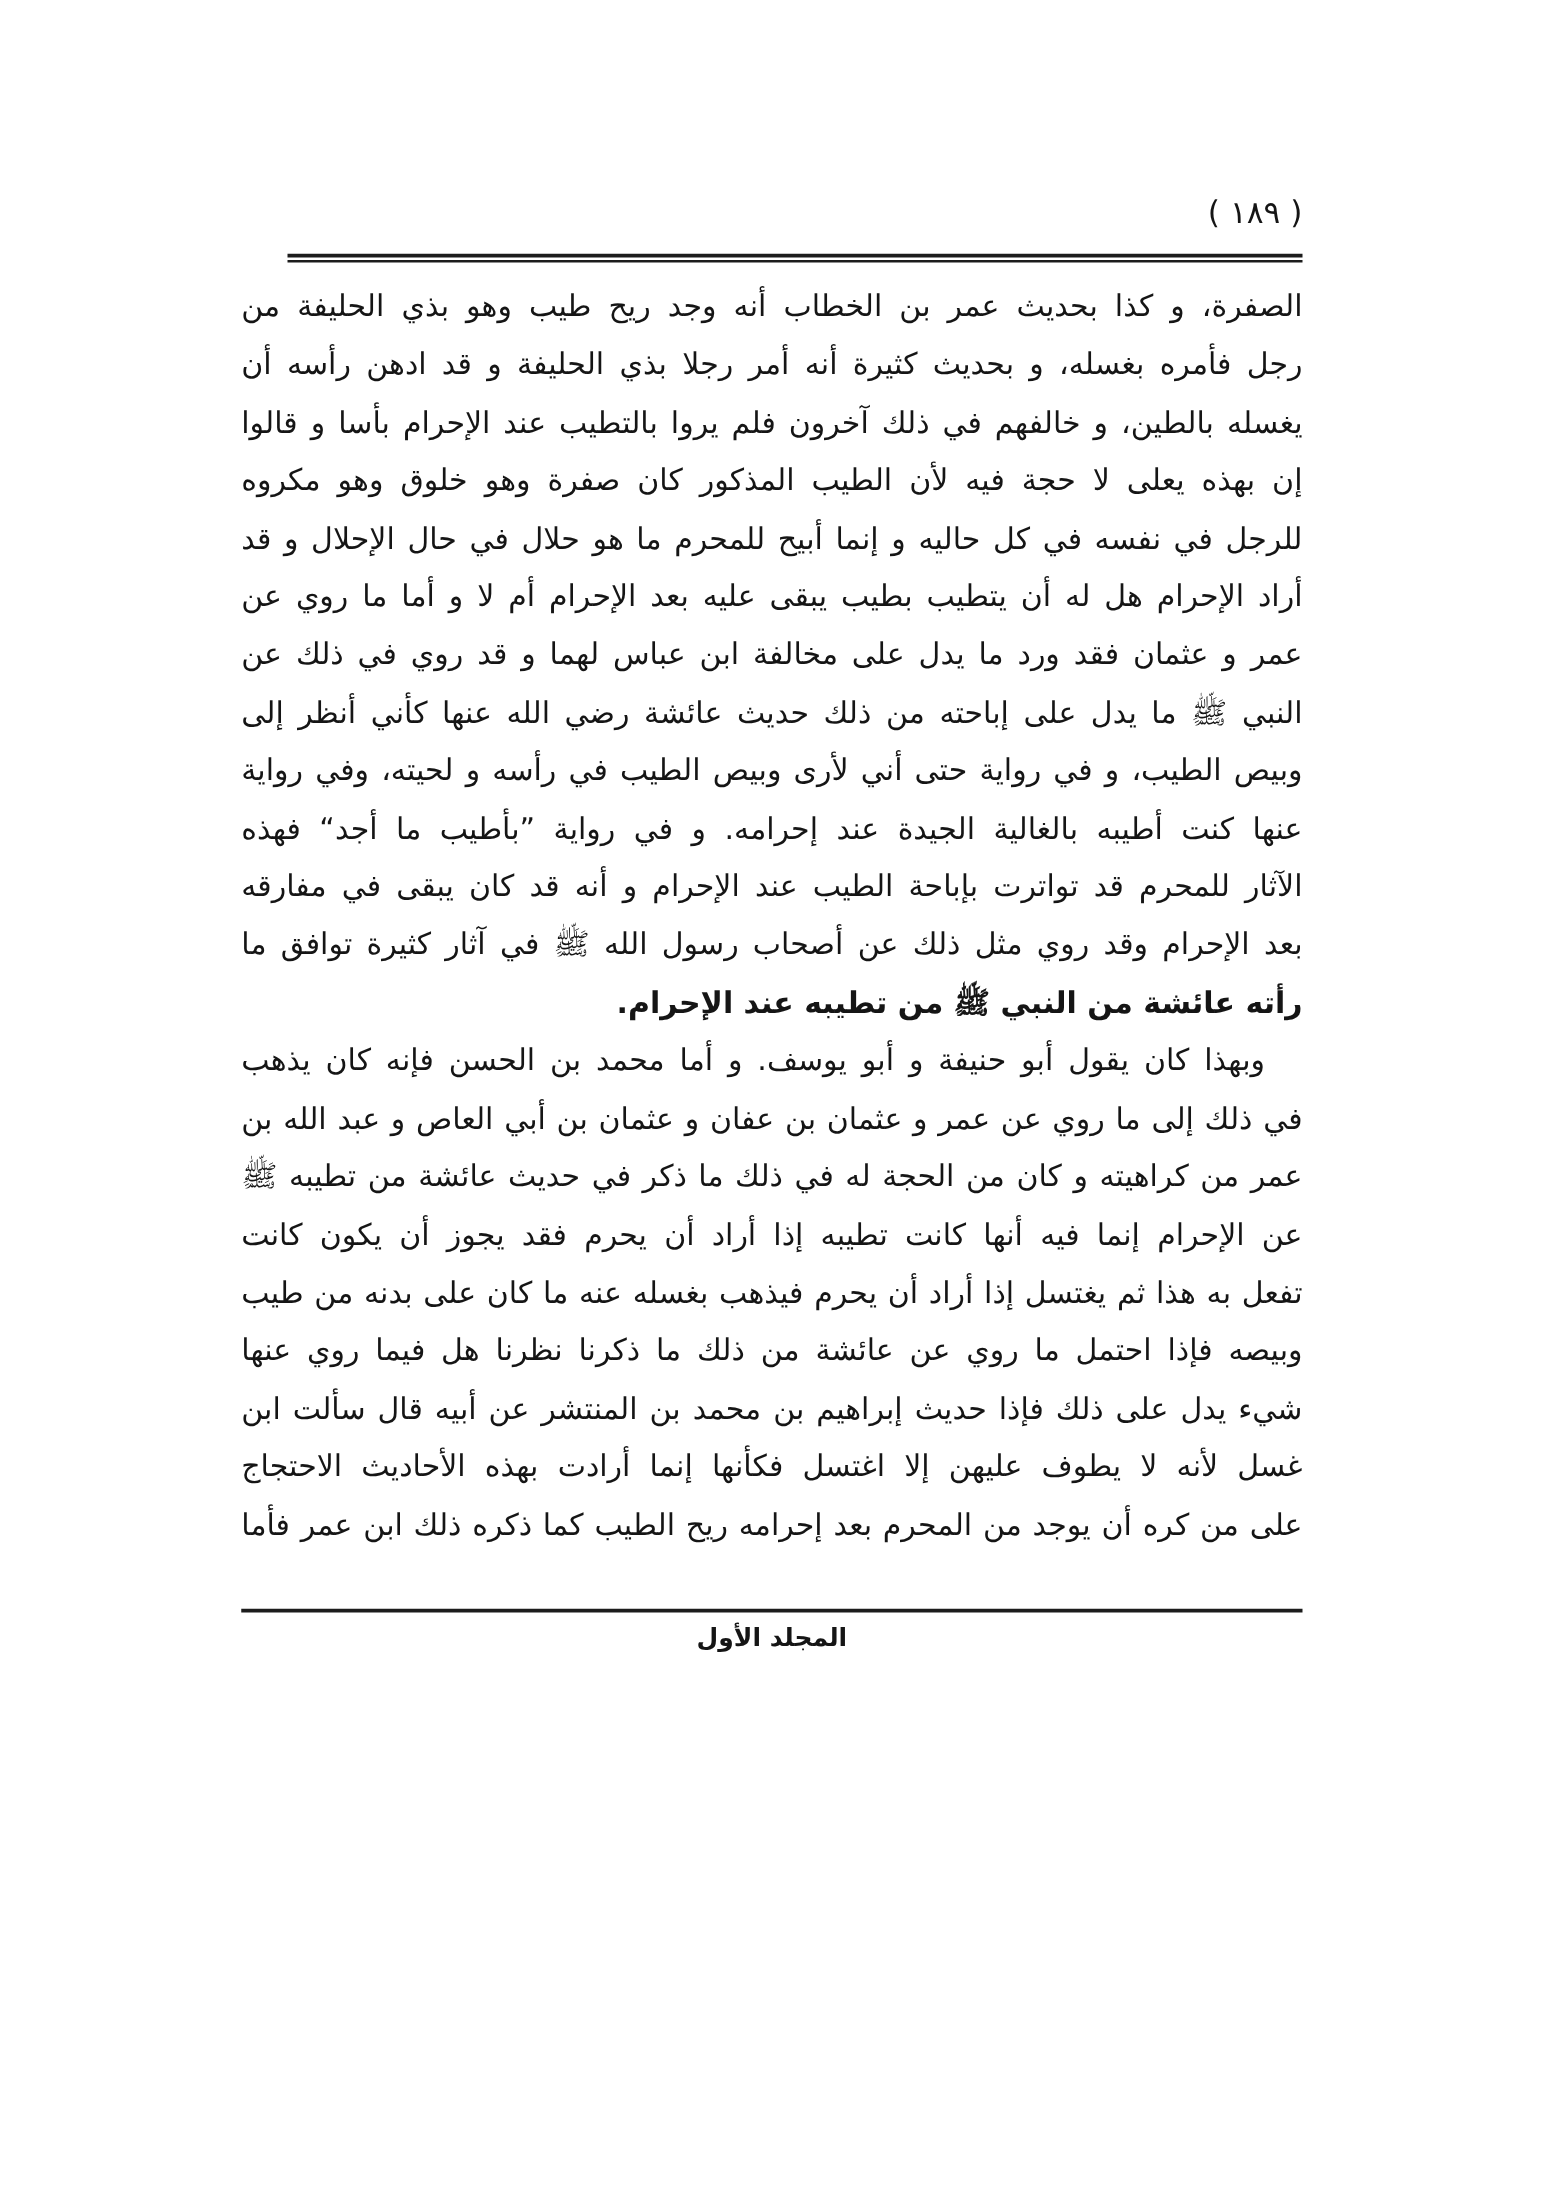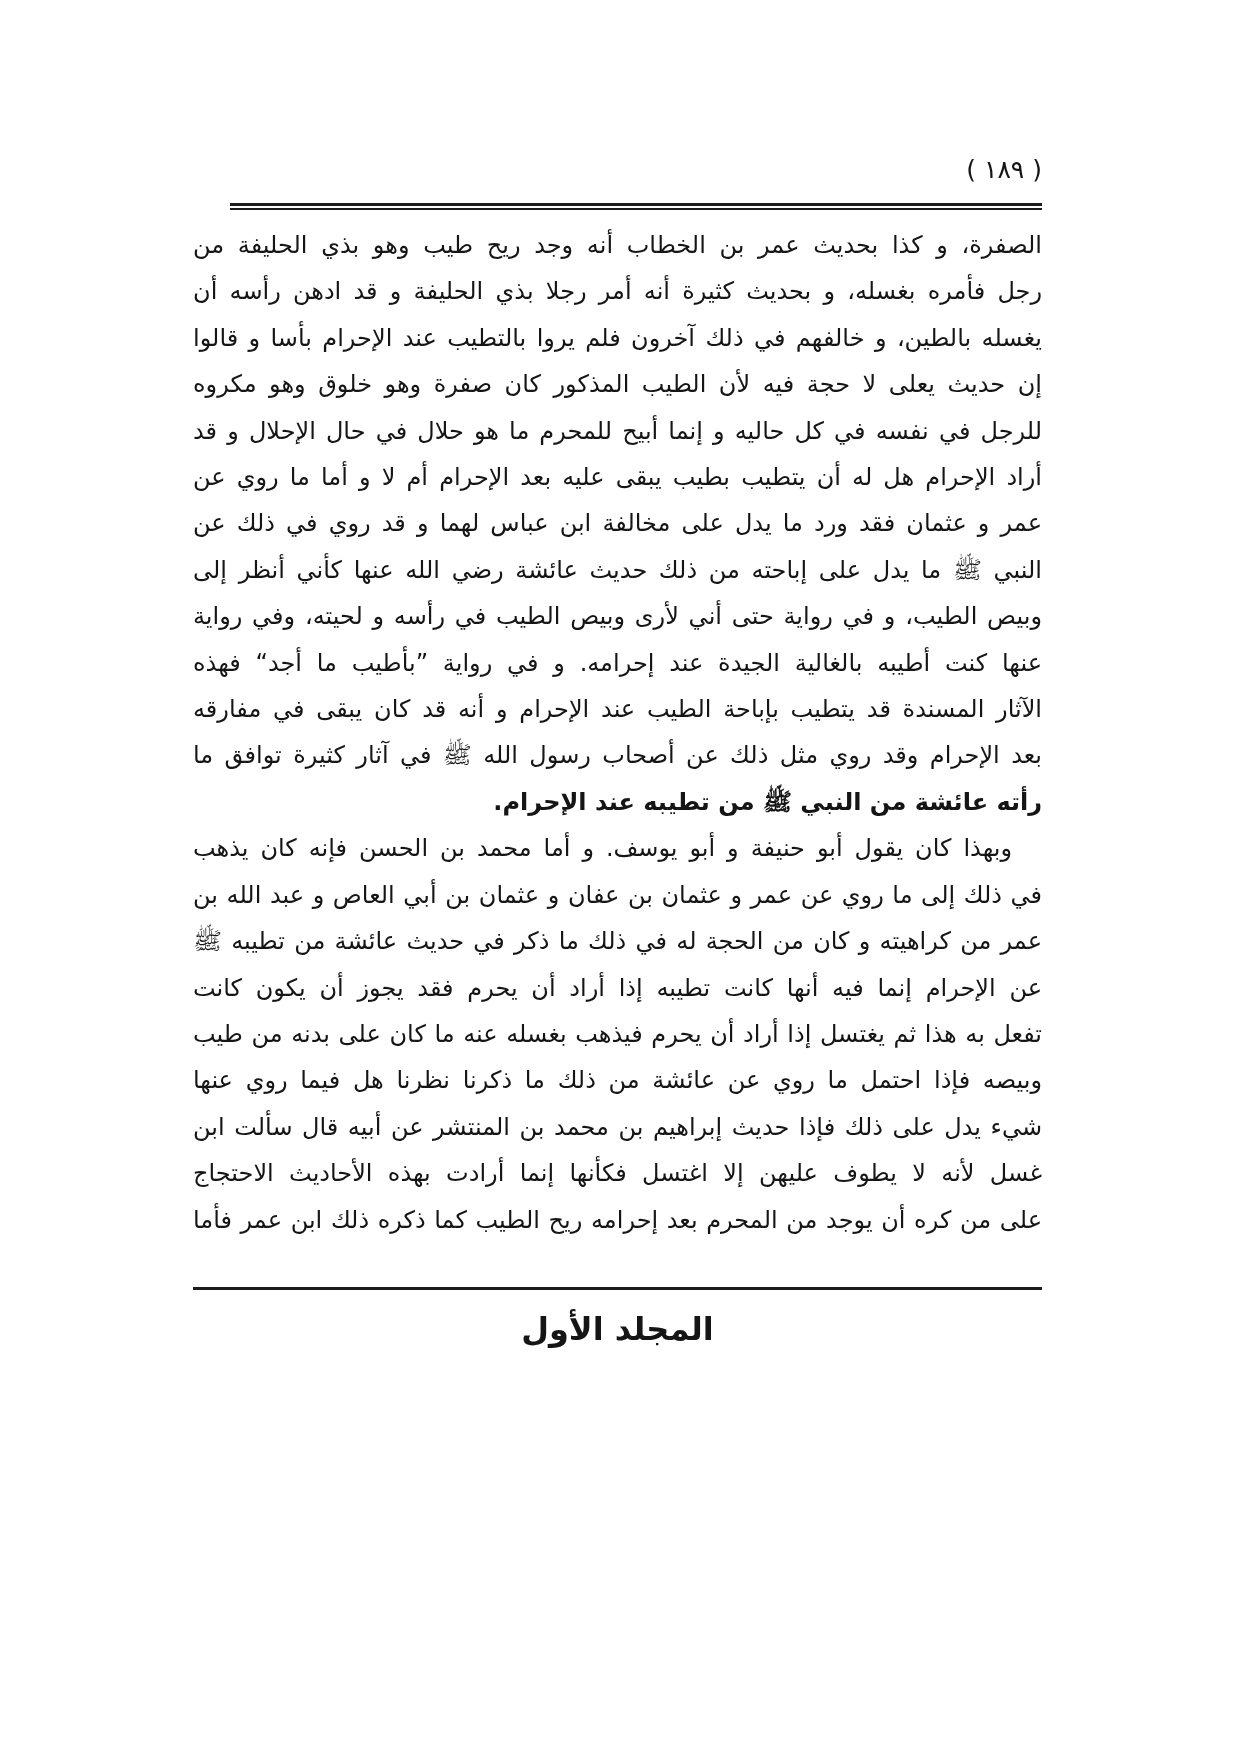--- a/index.html
+++ b/index.html
@@ -68,51 +68,51 @@
   }
   .line.indent {
     padding-right: 30px;
   }
   
   .footer-rule {
     margin-top: 44px;
     border-top: 3px solid #1c1c1c;
   }
   .footer-label {
-    margin-top: 20px;
+    margin-top: 8px;
     text-align: center;
     font-weight: bold;
-    font-size: 32px;
+    font-size: 20px;
     direction: rtl;
   }
 </style>
 </head>
 <body>
 
 <div class="page">
   <div class="content">
 
     <div class="header-row">
       <div class="page-number">( ١٨٩ )</div>
     </div>
     <div class="header-rule"></div>
 
     <div class="body-text">
       <div>
         <div class="line">الصفرة، و كذا بحديث عمر بن الخطاب أنه وجد ريح طيب وهو بذي الحليفة من</div>
         <div class="line">رجل فأمره بغسله، و بحديث كثيرة أنه أمر رجلا بذي الحليفة و قد ادهن رأسه أن</div>
         <div class="line">يغسله بالطين، و خالفهم في ذلك آخرون فلم يروا بالتطيب عند الإحرام بأسا و قالوا</div>
-        <div class="line">إن حديث يعلى لا حجة فيه لأن الطيب المذكور كان صفرة وهو خلوق وهو مكروه</div>
+        <div class="line">إن بهذه يعلى لا حجة فيه لأن الطيب المذكور كان صفرة وهو خلوق وهو مكروه</div>
         <div class="line">للرجل في نفسه في كل حاليه و إنما أبيح للمحرم ما هو حلال في حال الإحلال و قد</div>
         <div class="line">أراد الإحرام هل له أن يتطيب بطيب يبقى عليه بعد الإحرام أم لا و أما ما روي عن</div>
         <div class="line">عمر و عثمان فقد ورد ما يدل على مخالفة ابن عباس لهما و قد روي في ذلك عن</div>
         <div class="line">النبي ﷺ ما يدل على إباحته من ذلك حديث عائشة رضي الله عنها كأني أنظر إلى</div>
         <div class="line">وبيص الطيب، و في رواية حتى أني لأرى وبيص الطيب في رأسه و لحيته، وفي رواية</div>
         <div class="line">عنها كنت أطيبه بالغالية الجيدة عند إحرامه. و في رواية ”بأطيب ما أجد“ فهذه</div>
-        <div class="line">الآثار المسندة قد يتطيب بإباحة الطيب عند الإحرام و أنه قد كان يبقى في مفارقه</div>
+        <div class="line">الآثار للمحرم قد تواترت بإباحة الطيب عند الإحرام و أنه قد كان يبقى في مفارقه</div>
         <div class="line">بعد الإحرام وقد روي مثل ذلك عن أصحاب رسول الله ﷺ في آثار كثيرة توافق ما</div>
         <div class="line end">رأته عائشة من النبي ﷺ من تطيبه عند الإحرام.</div>
       </div>
       <div>
         <div class="line indent">وبهذا كان يقول أبو حنيفة و أبو يوسف. و أما محمد بن الحسن فإنه كان يذهب</div>
         <div class="line">في ذلك إلى ما روي عن عمر و عثمان بن عفان و عثمان بن أبي العاص و عبد الله بن</div>
         <div class="line">عمر من كراهيته و كان من الحجة له في ذلك ما ذكر في حديث عائشة من تطيبه ﷺ</div>
         <div class="line">عن الإحرام إنما فيه أنها كانت تطيبه إذا أراد أن يحرم فقد يجوز أن يكون كانت</div>
         <div class="line">تفعل به هذا ثم يغتسل إذا أراد أن يحرم فيذهب بغسله عنه ما كان على بدنه من طيب</div>
         <div class="line">وبيصه فإذا احتمل ما روي عن عائشة من ذلك ما ذكرنا نظرنا هل فيما روي عنها</div>

